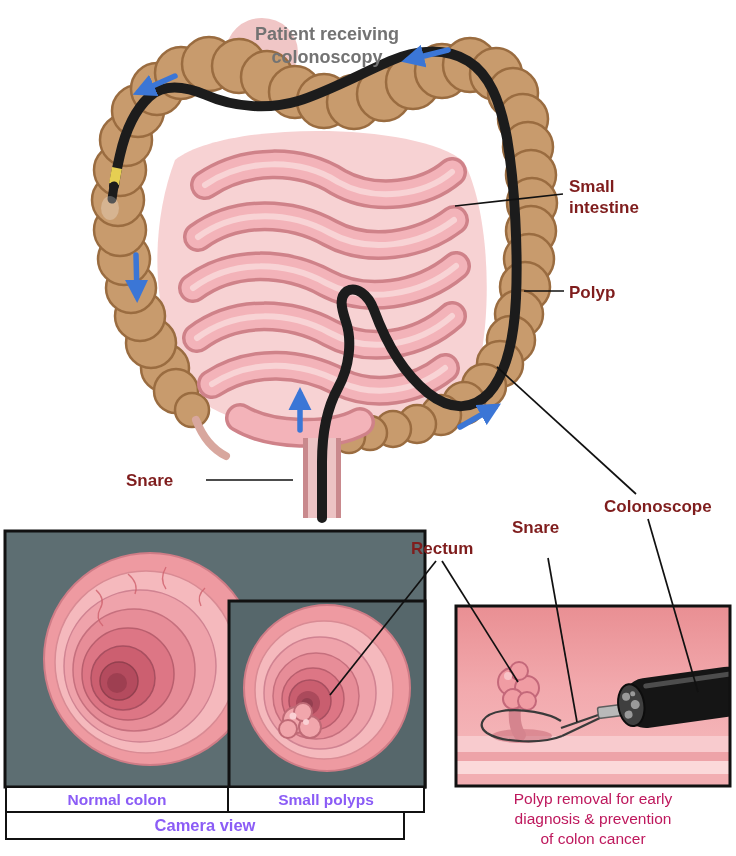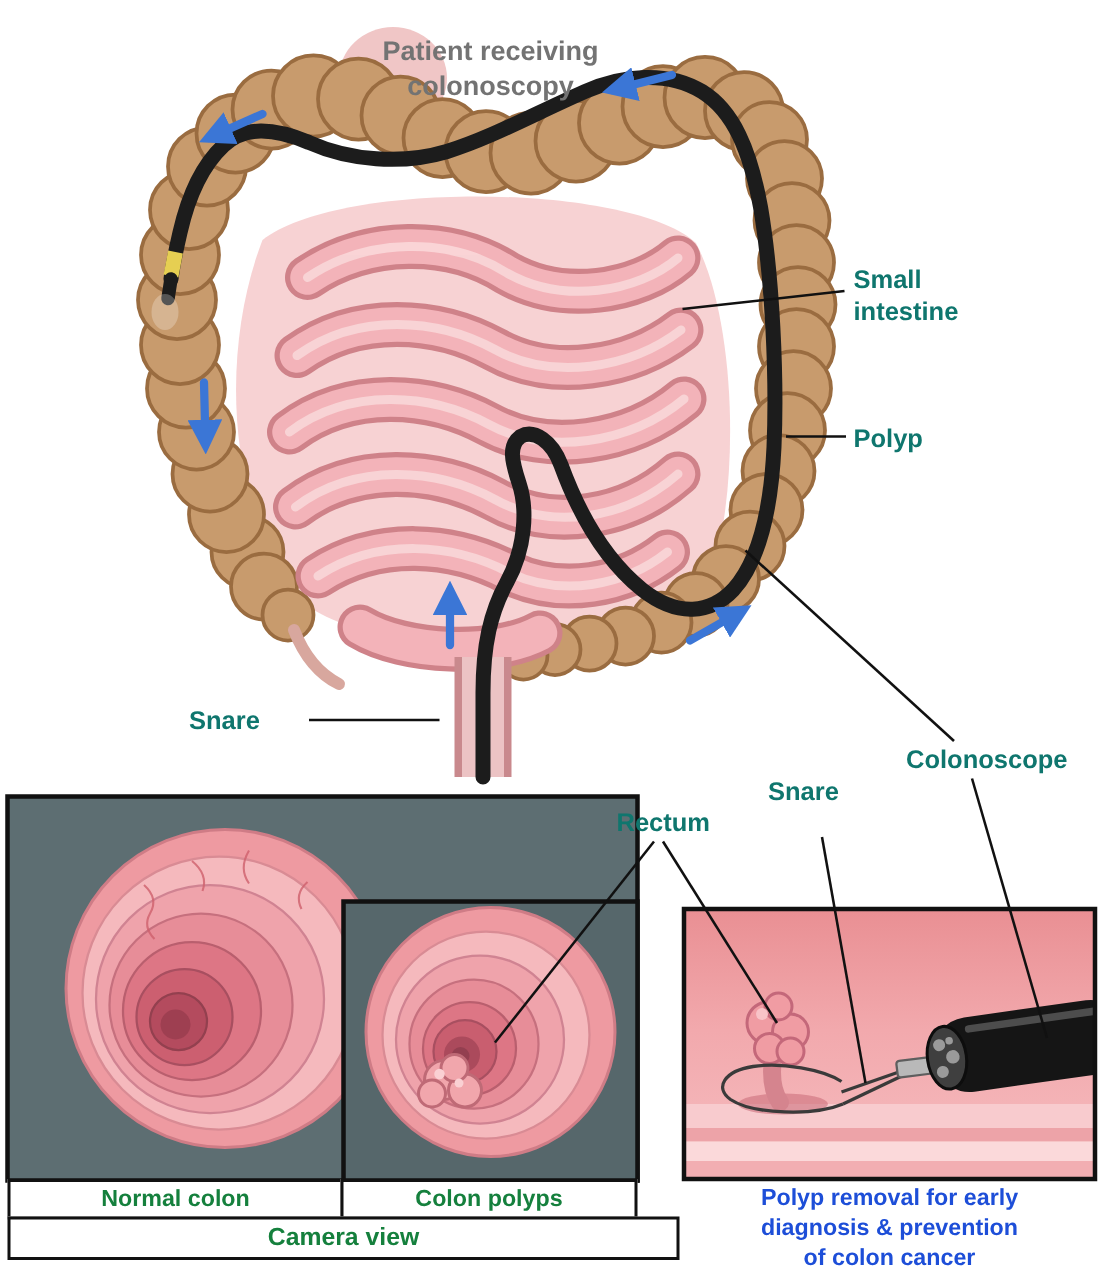--- a/index.html
+++ b/index.html
@@ -1,27 +1,27 @@
 <!DOCTYPE html>
 <html><head>
 <meta charset="utf-8">
 <style>
   html,body{margin:0;padding:0;background:#ffffff;}
   .canvas{position:relative;width:736px;height:856px;background:#ffffff;overflow:hidden;
           font-family:"Liberation Sans",sans-serif;}
   svg{position:absolute;left:0;top:0;}
-  .label{position:absolute;font-weight:bold;font-size:17px;line-height:1.22;color:#0f766e;
+  .label{position:absolute;font-weight:bold;font-size:17px;line-height:1.22;color:#7f1d1d;
          white-space:pre-line;}
   .title{position:absolute;left:197px;top:7px;width:260px;text-align:center;
          font-weight:bold;font-size:18px;line-height:1.3;color:#737373;white-space:pre-line;margin-top:16px;}
   .cap-box{position:absolute;box-sizing:border-box;background:#ffffff;border:2.5px solid #111;
            display:flex;align-items:center;justify-content:center;font-weight:bold;
-           font-size:15.5px;color:#15803d;}
+           font-size:15.5px;color:#8b5cf6;}
   .removal-caption{position:absolute;left:456px;top:789px;width:274px;text-align:center;
-           font-weight:bold;font-size:15.5px;line-height:1.3;color:#1d4ed8;white-space:pre-line;}
+           font-weight:normal;font-size:15.5px;line-height:1.3;color:#be185d;white-space:pre-line;}
 </style>
 </head>
 <body>
 
 <div class="canvas">
 
 <svg width="736" height="856" viewBox="0 0 736 856">
   <defs>
     <marker id="arrow" viewBox="0 0 10 10" refX="7" refY="5" markerWidth="4.2" markerHeight="4.2" orient="auto-start-reverse">
       <path d="M0,0 L10,5 L0,10 z" fill="#3b76d6"></path>
@@ -243,23 +243,23 @@
 <div class="label" style="left:569px;top:283px;">Polyp</div>
 <div class="label" style="left:126px;top:471px;">Snare</div>
 <div class="label" style="left:604px;top:497px;">Colonoscope</div>
 <div class="label" style="left:411px;top:539px;">Rectum</div>
 <div class="label" style="left:512px;top:518px;">Snare</div>
 
 <div class="cap-box" style="left:5px;top:786px;width:224px;height:27px;">
   <span>Normal colon</span>
 </div>
 <div class="cap-box" style="left:227px;top:786px;width:198px;height:27px;">
-  <span>Colon polyps</span>
-</div>
-<div class="cap-box" style="left:5px;top:811px;width:448px;height:29px;font-size:16.5px;text-align:center;">
+  <span>Small polyps</span>
+</div>
+<div class="cap-box" style="left:5px;top:811px;width:400px;height:29px;font-size:16.5px;text-align:center;">
   <span>Camera view</span>
 </div>
 
 <div class="removal-caption">Polyp removal for early
 diagnosis &amp; prevention
 of colon cancer</div>
 
 </div>
 
 </body></html>

